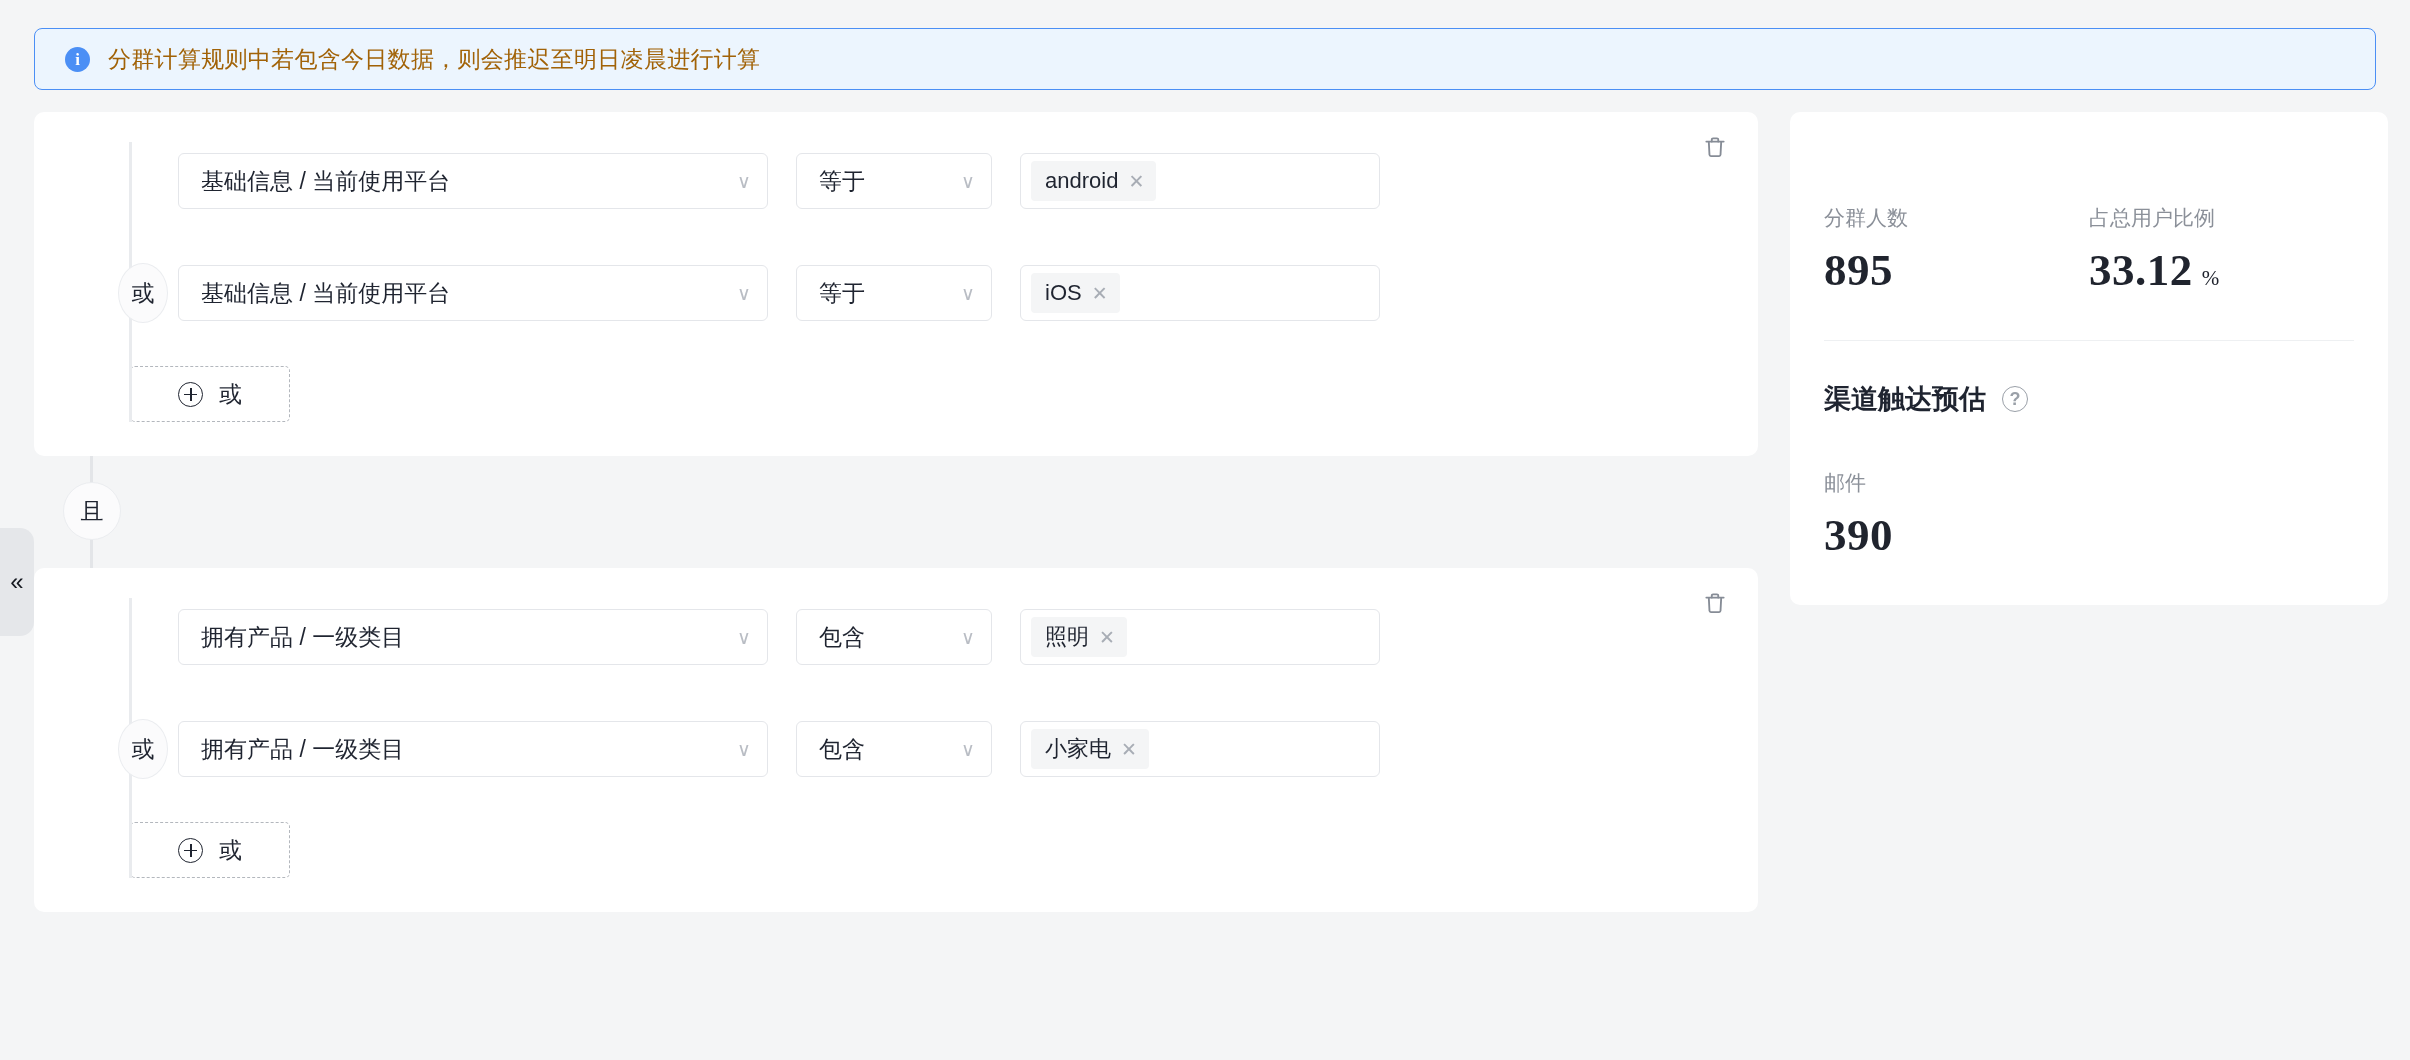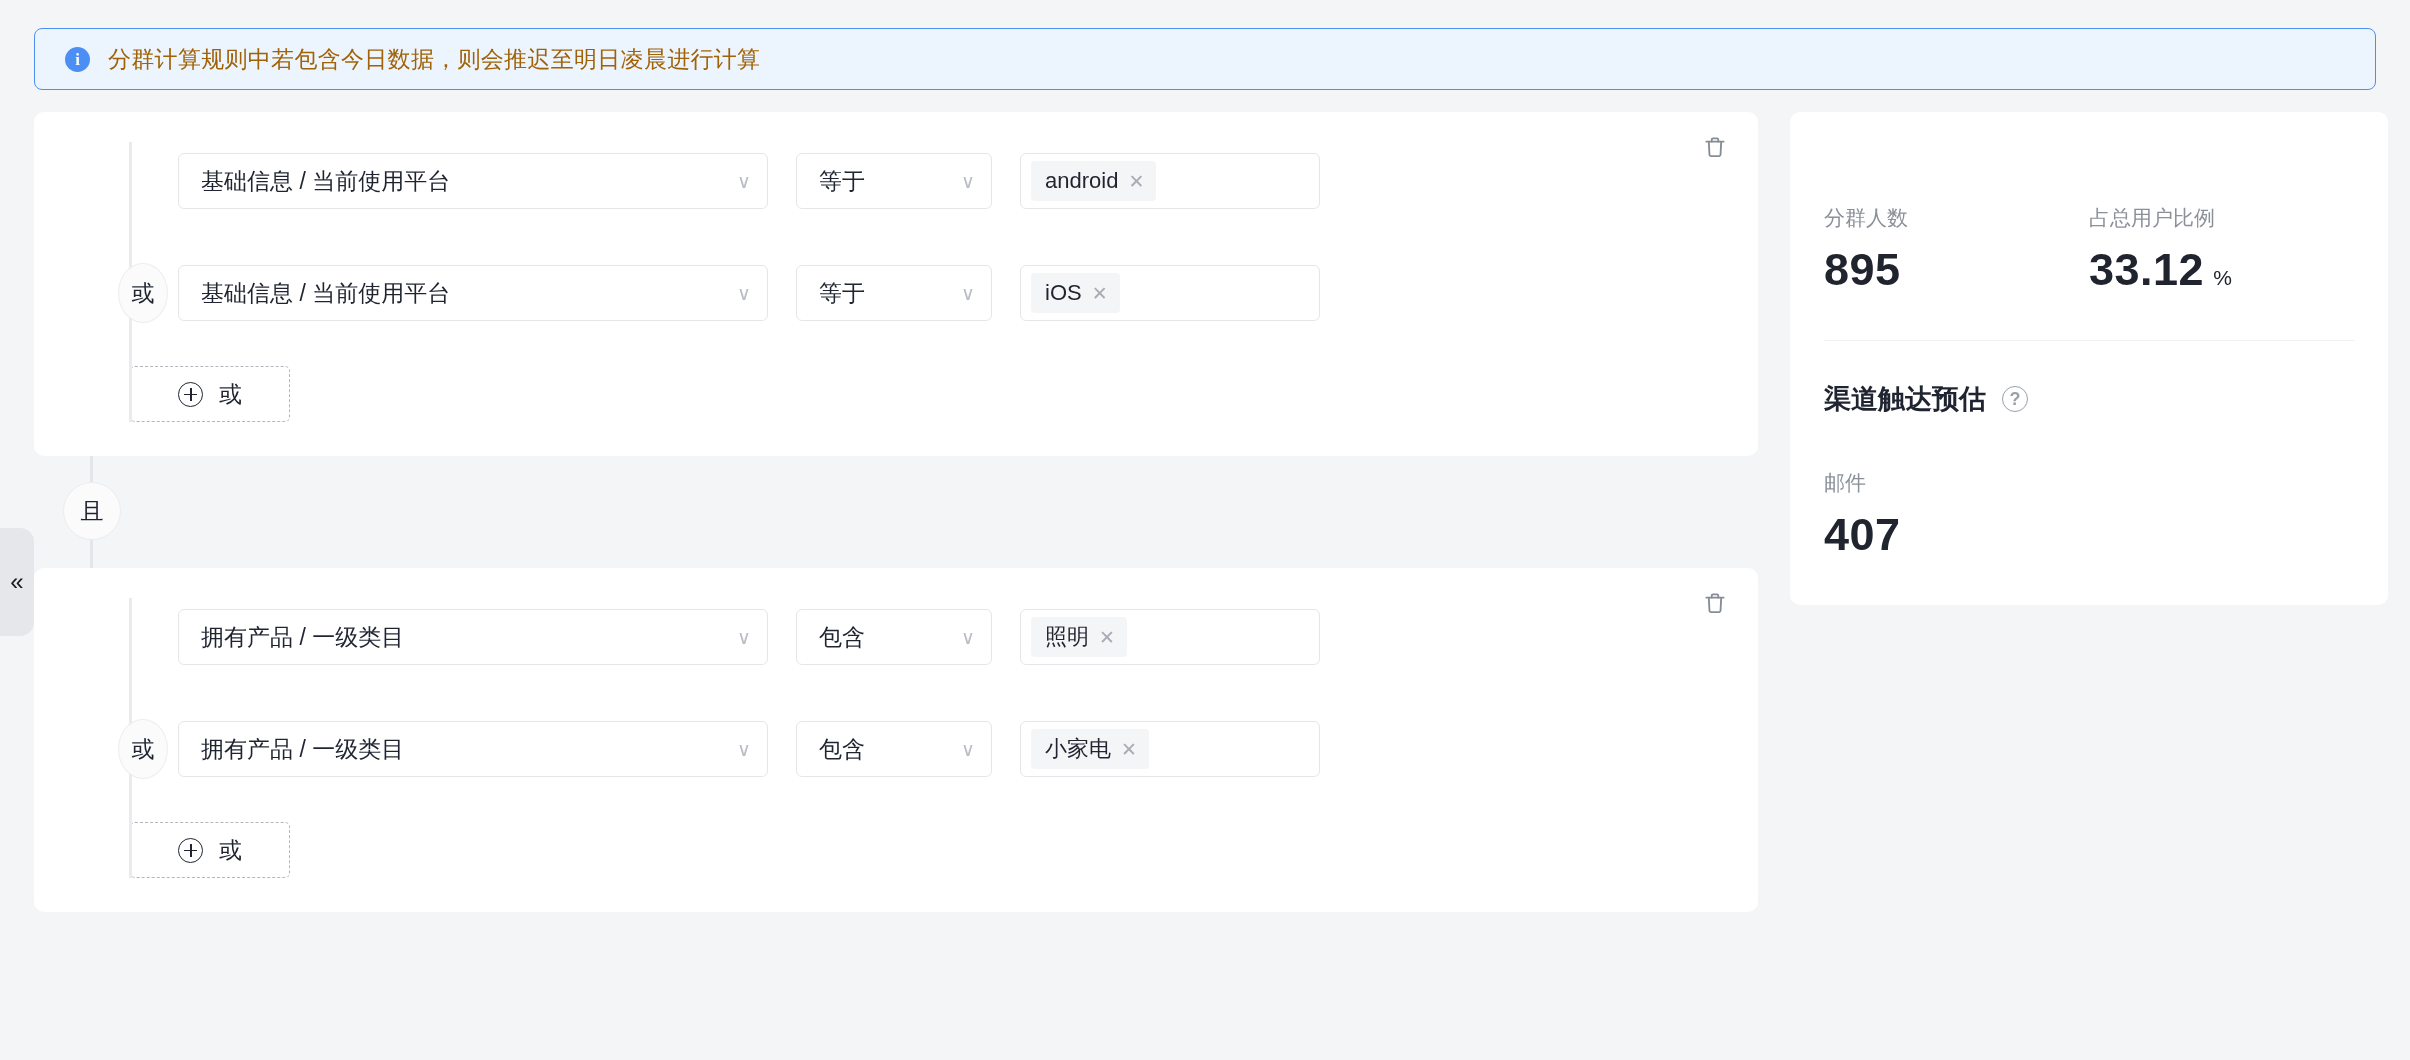--- a/index.html
+++ b/index.html
@@ -155,21 +155,21 @@
   .select .sel-label { flex: 1; white-space: nowrap; }
   .caret {
     flex: none;
     margin-left: 10px;
     color: #b9bdc4;
     font-size: 19px;
     line-height: 1;
   }
 
   .tagbox {
-    width: 300px;
+    width: 360px;
     height: 56px;
     background: #fff;
     border: 1.5px solid #e4e6ea;
     border-radius: 6px;
     display: flex;
     align-items: center;
     padding: 0 10px;
     cursor: text;
   }
   .tag {
@@ -277,21 +277,21 @@
     font-size: 18px;
     line-height: 24px;
     text-align: center;
     cursor: pointer;
   }
 
   .metrics {
     display: flex;
     margin-top: 52px;
   }
-  .metric { width: 50%; }
+  .metric { width: 50%; font-family: Liberation Serif, serif; }
   .metric-label {
     font-size: 21px;
     color: #8b9099;
   }
   .metric-value {
     margin-top: 12px;
     font-size: 45px;
     font-weight: bold;
     color: #20242e;
     letter-spacing: .5px;
@@ -470,21 +470,21 @@
 
       <div class="sum-block">
         <div class="sum-title">
           <span>渠道触达预估</span>
           <span class="help-icon">?</span>
         </div>
         <div class="metrics">
           <div class="metric">
             <div class="metric-label">邮件</div>
             <div class="metric-value">
-              <span>407</span>
+              <span>390</span>
             </div>
           </div>
         </div>
       </div>
 
     </div>
 
   </div>
 </div>
 

